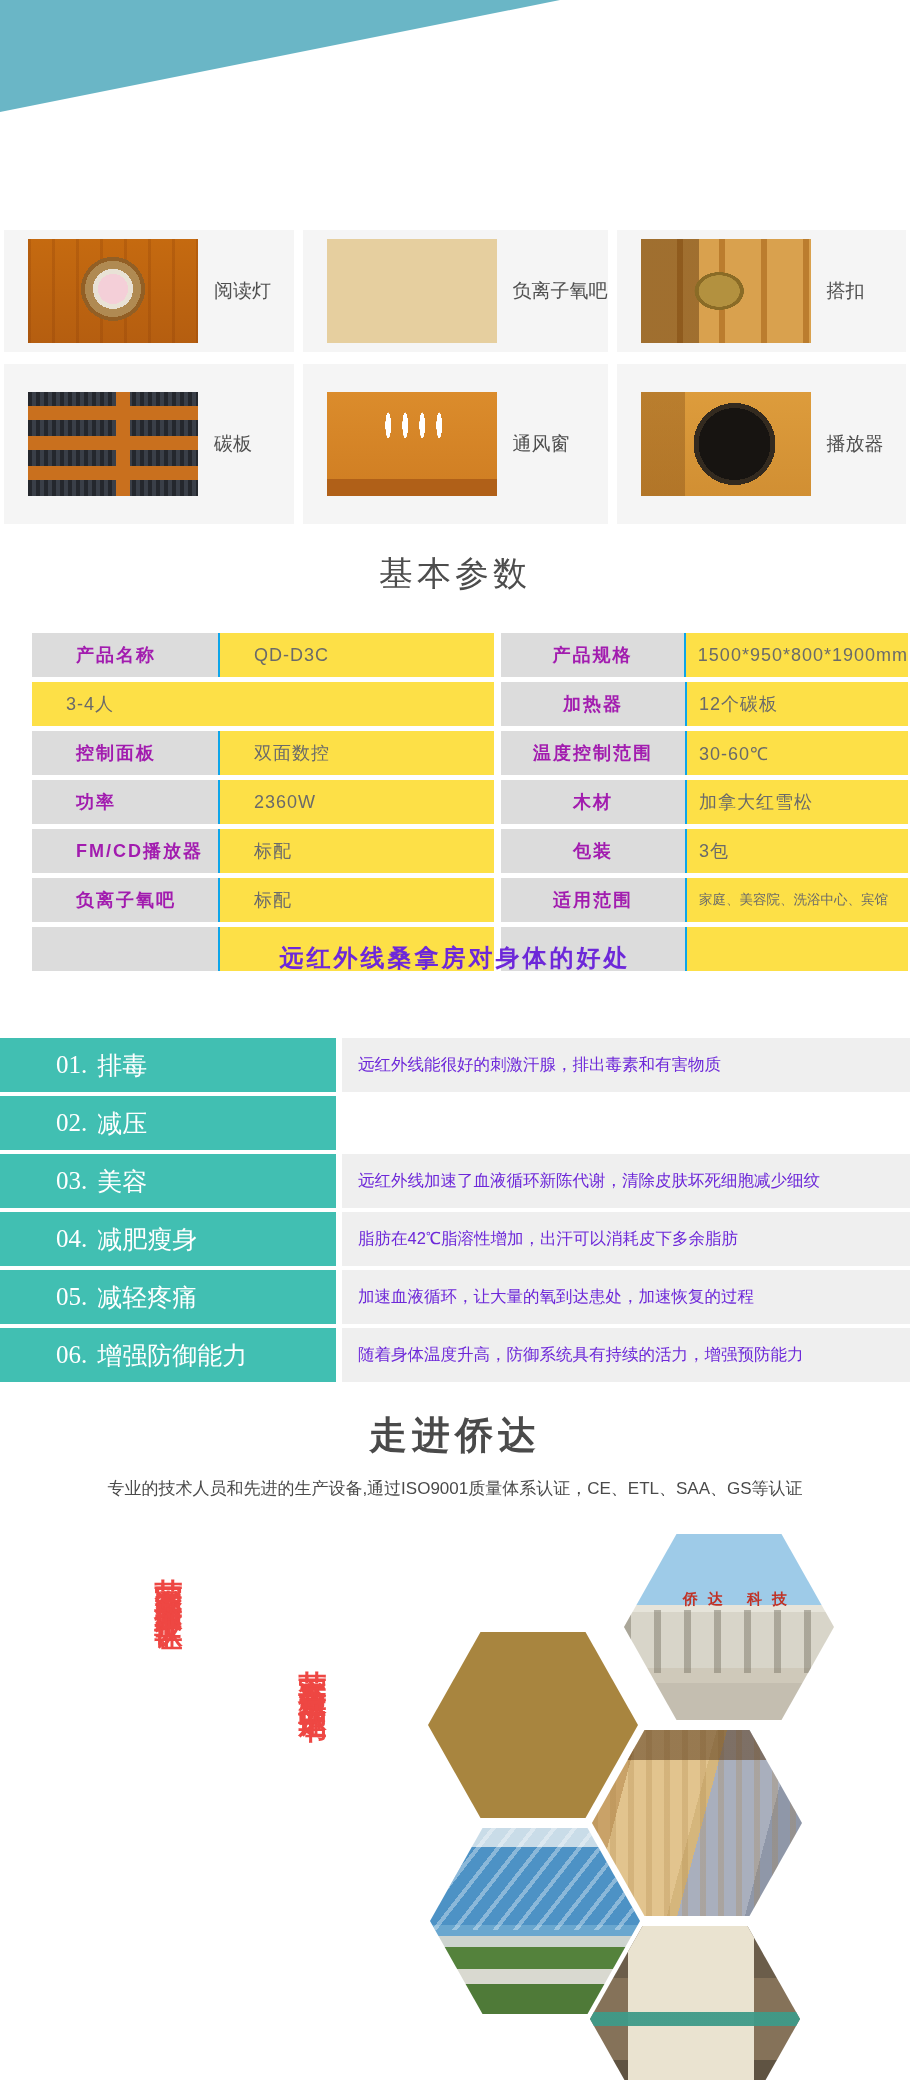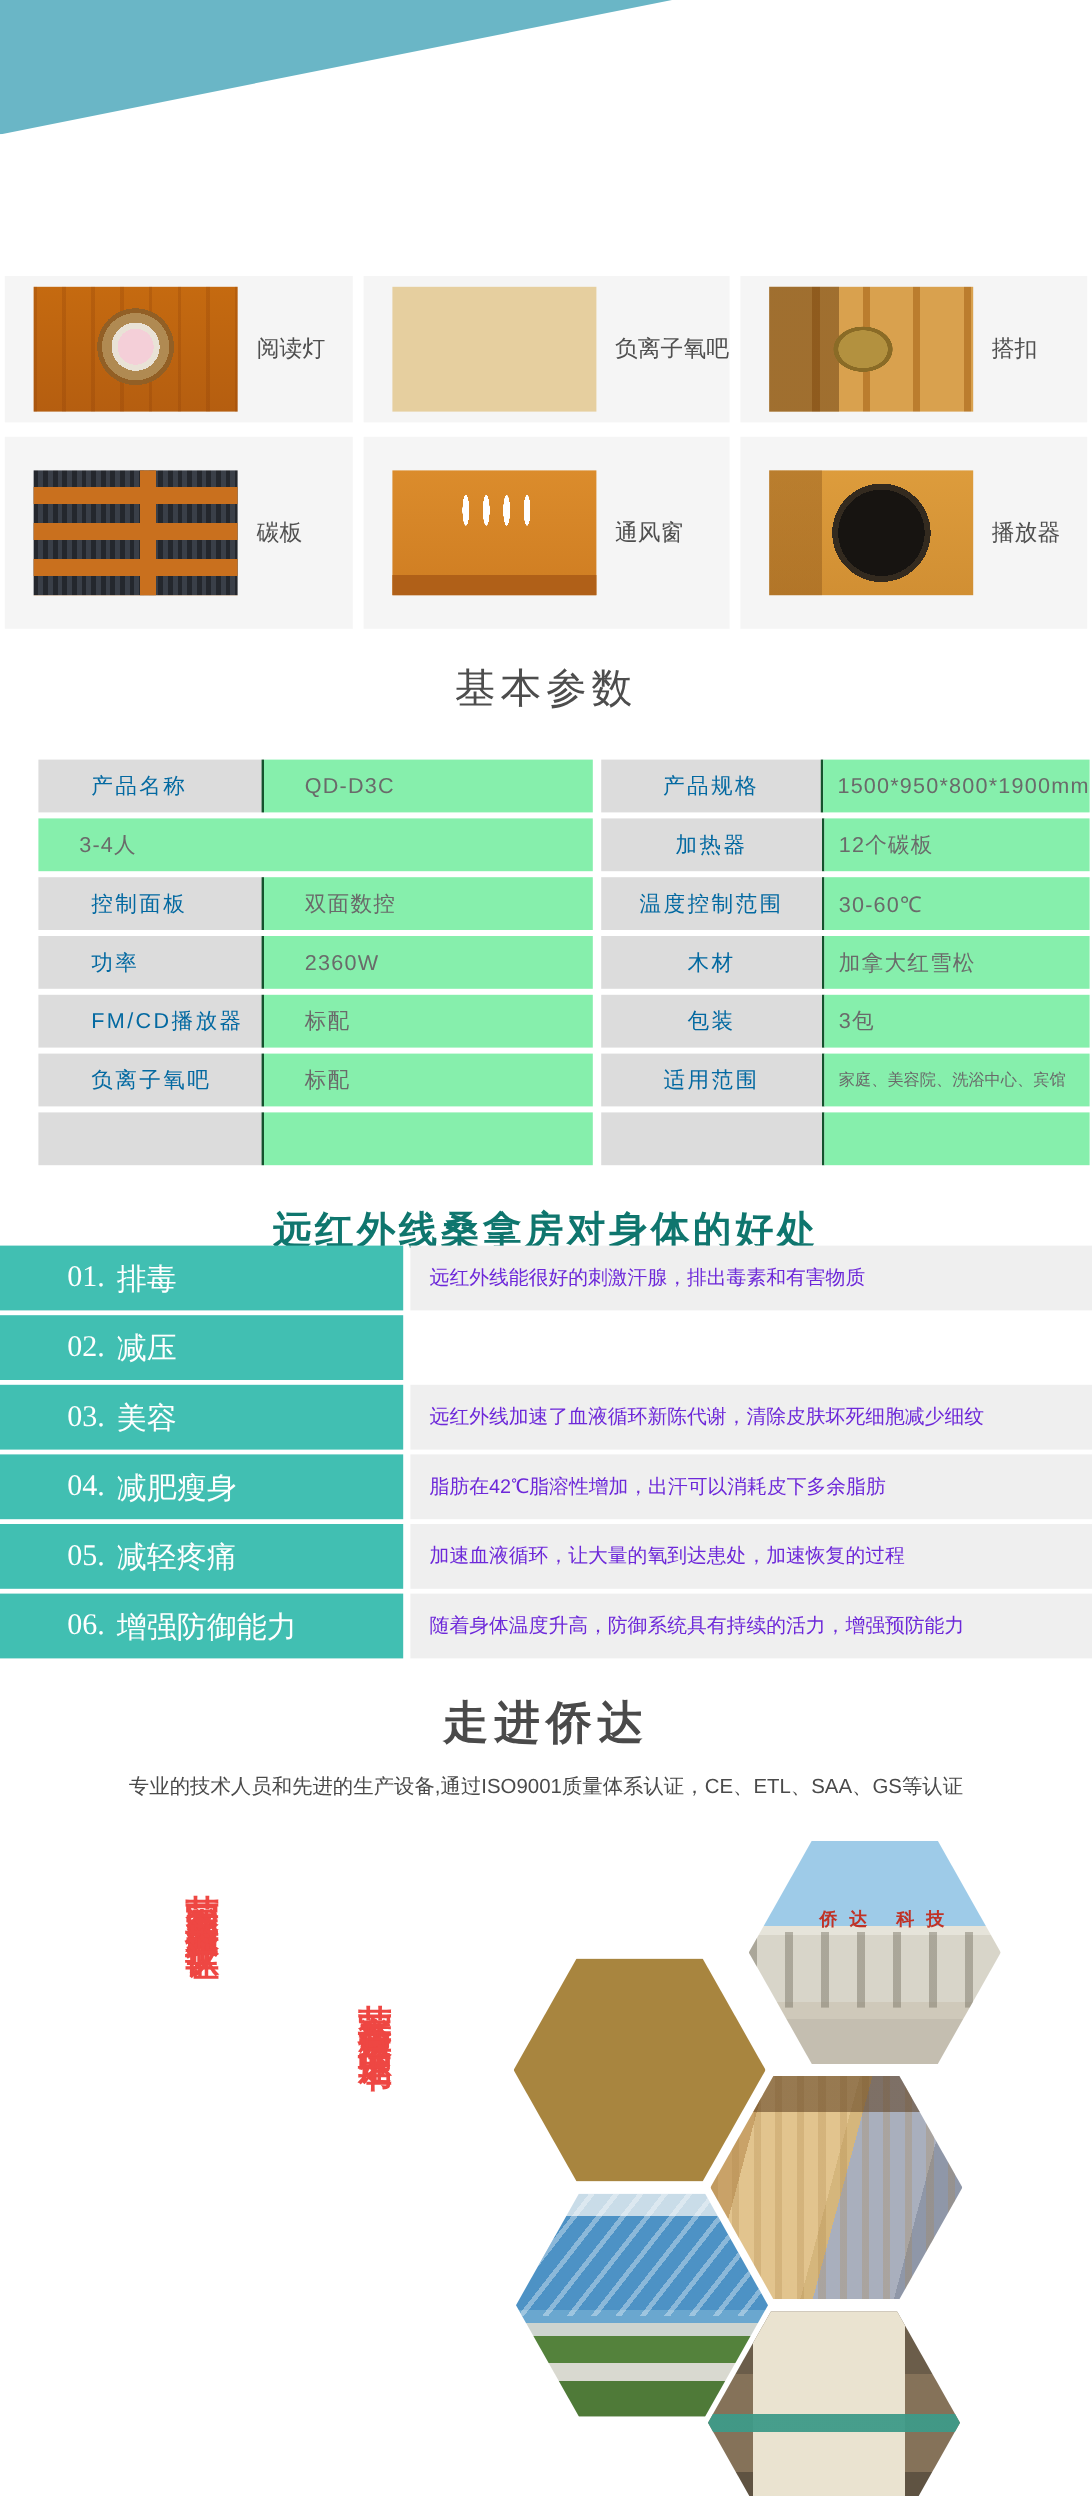--- a/index.html
+++ b/index.html
@@ -49,32 +49,32 @@
       radial-gradient(circle at 55% 50%, #171411 0 36px, #332a1f 36px 41px, rgba(0,0,0,0) 41px),
       linear-gradient(90deg, rgba(120,70,20,.35) 24% 26%, rgba(0,0,0,0) 26%),
       linear-gradient(180deg,#dd9c3c,#d18f33); }
 
   
   .param-area { position:absolute; left:32px; top:633px; width:876px; display:flex; gap:7px; }
   .ptable { display:flex; flex-direction:column; gap:5px; }
   .ptable.pleft { width:462px; }
   .ptable.pright { width:407px; }
   .prow { display:flex; height:44px; }
-  .pl { background:#dcdcdc; color:#0369a1; font-size:18px; display:flex; align-items:center;
-        border-right:2px solid #14532d; letter-spacing:2px; }
+  .pl { background:#dcdcdc; color:#a21caf; font-size:18px; display:flex; align-items:center;
+        border-right:2px solid #0ea5e9; letter-spacing:2px;font-weight:bold; }
   .pleft .pl { width:188px; padding-left:44px; }
   .pright .pl { width:186px; justify-content:center; padding:0; }
-  .pv { background:#86efac; color:#6a6a6a; font-size:18px; flex:1; display:flex; align-items:center; letter-spacing:1px; }
+  .pv { background:#fde047; color:#6a6a6a; font-size:18px; flex:1; display:flex; align-items:center; letter-spacing:1px; }
   .pleft .pv { padding-left:34px; }
   .pright .pv { padding-left:12px; }
   .pv.small { font-size:13.5px; letter-spacing:0; }
 
   
-  .benefit-title { position:absolute; top:1004px; width:100%; text-align:center;
-                   font-size:32px; font-weight:700; color:#0f766e; letter-spacing:3px; }
+  .benefit-title { position:absolute; top:942px; width:100%; text-align:center;
+                   font-size:24px; font-weight:700; color:#6d28d9; letter-spacing:3px; }
   .benefits { position:absolute; left:0; top:1038px; width:100%; }
   .brow { height:54px; margin-bottom:4px; display:flex; }
   .btag { width:336px; background:#41bfb2; color:#ffffff; display:flex; align-items:center;
           padding-left:56px; font-size:25px;font-family:Liberation Serif, serif; }
   .btag .bname { margin-left:10px; }
   .bdesc { flex:1; margin-left:6px; background:#efefef; display:flex;
            align-items:center; padding-left:16px; font-size:16.5px; color:#6d28d9; }
 
   
   .about-title { position:absolute; top:1410px; width:100%; text-align:center; font-size:38px;

